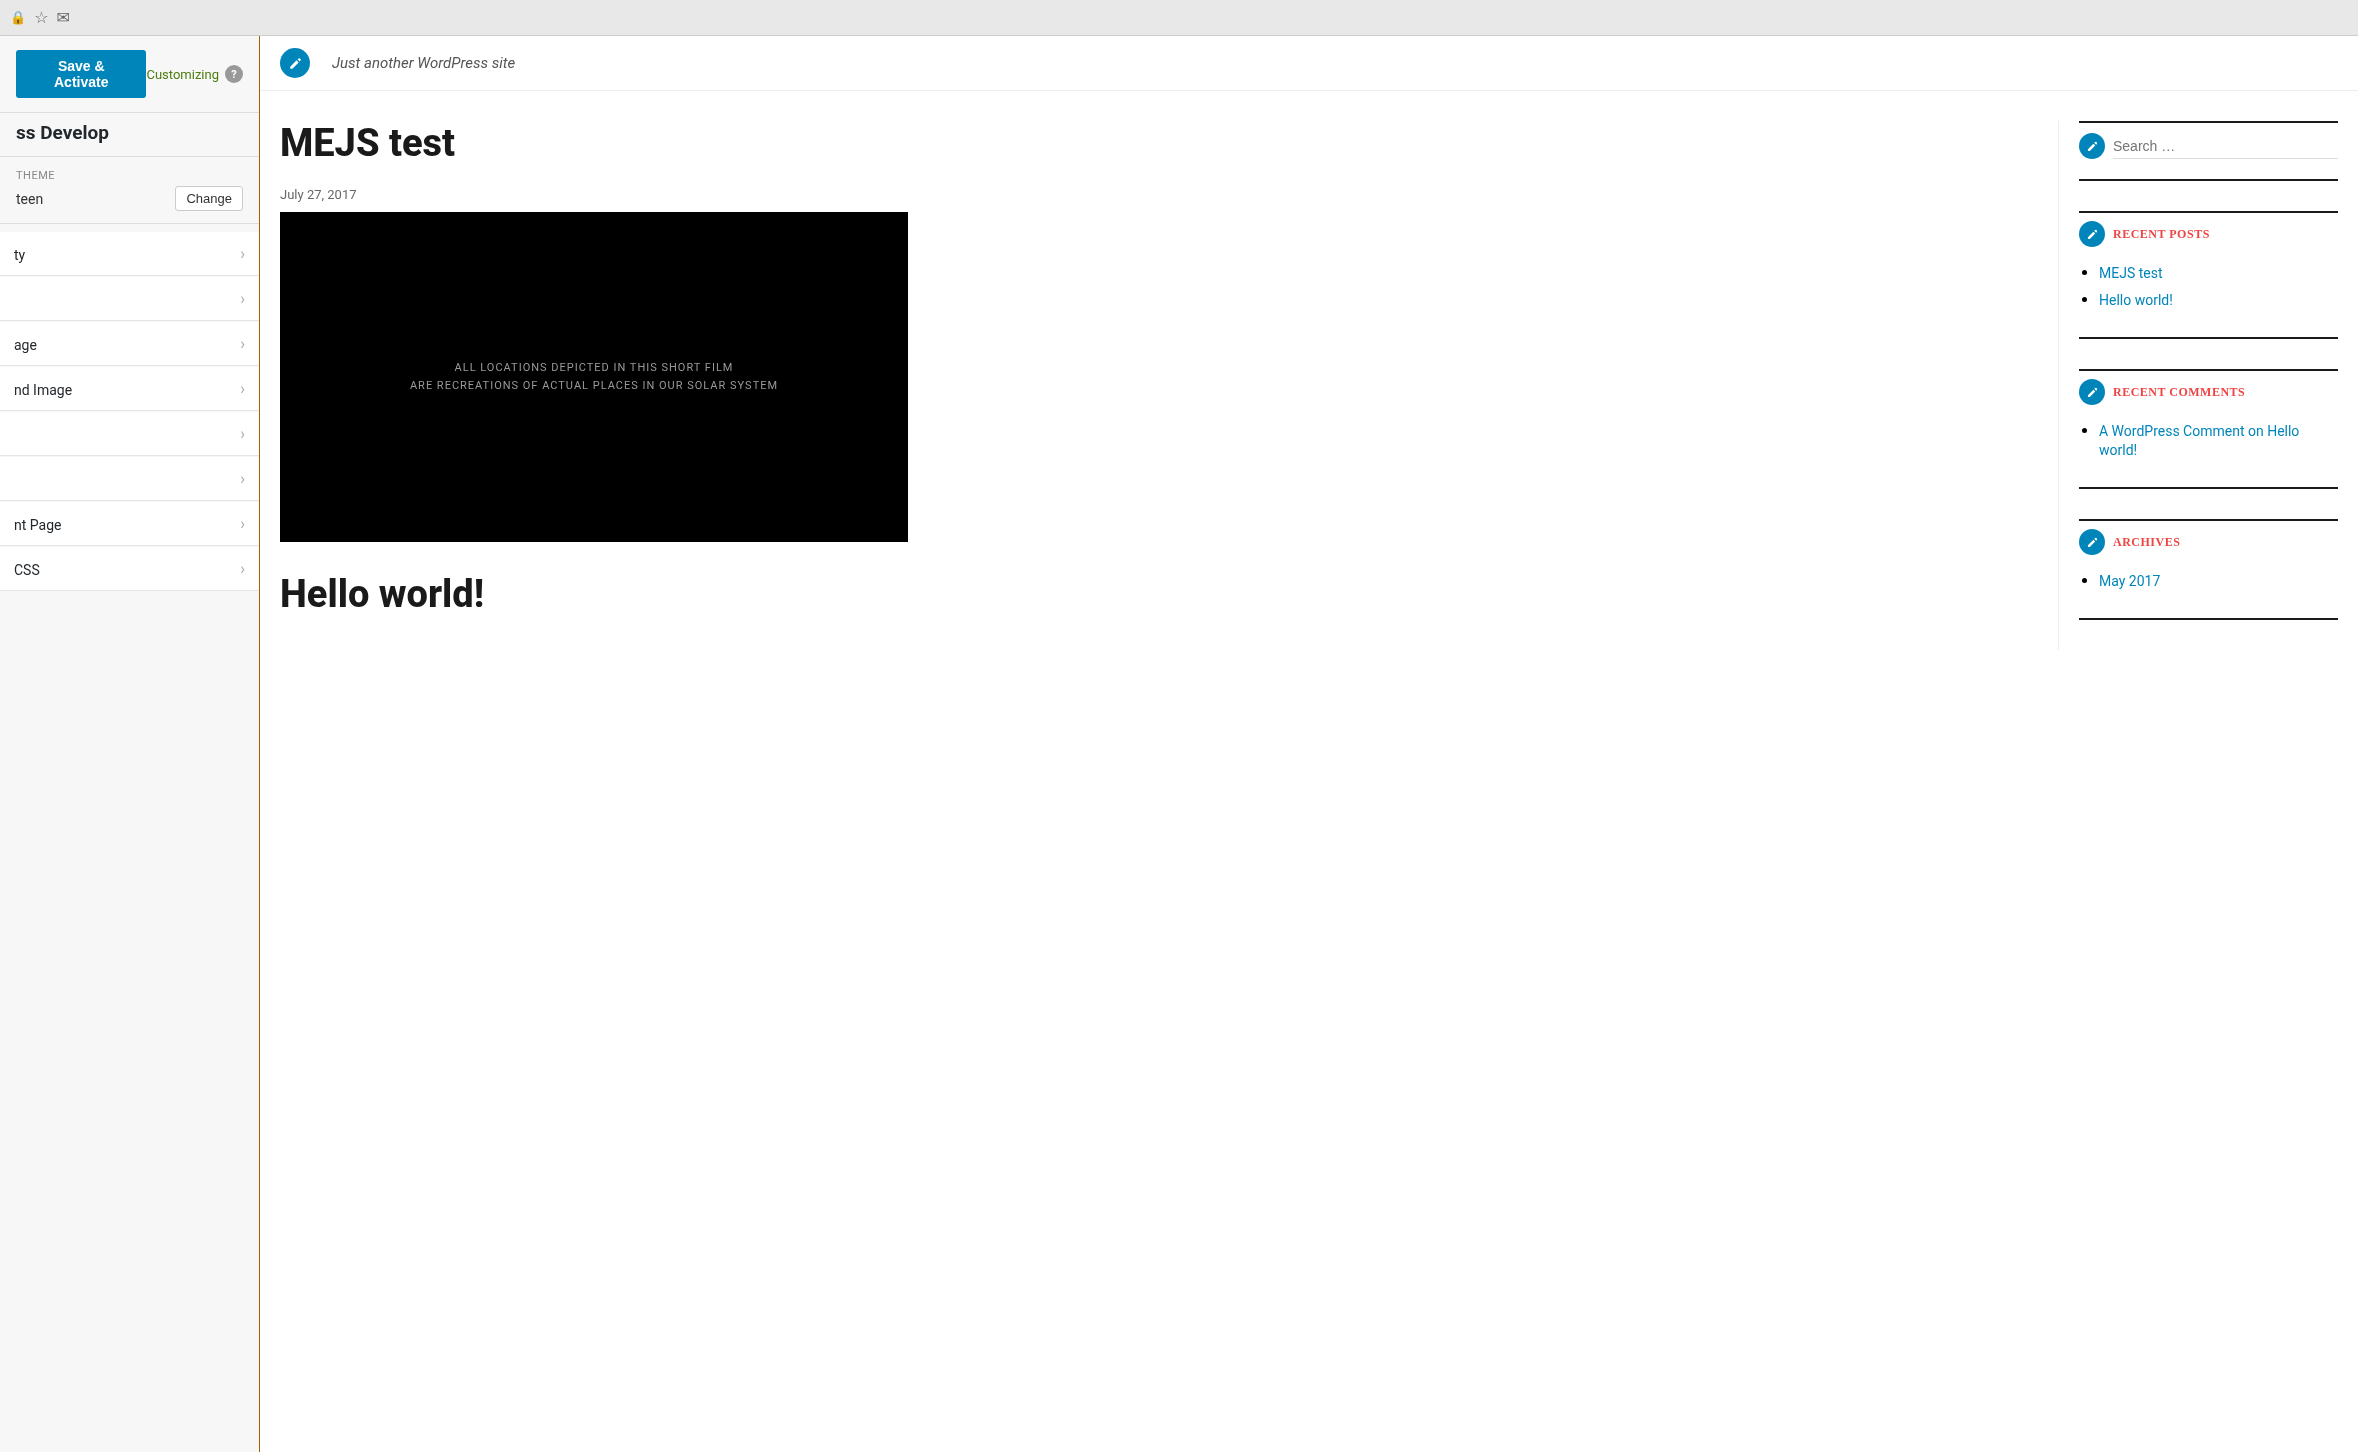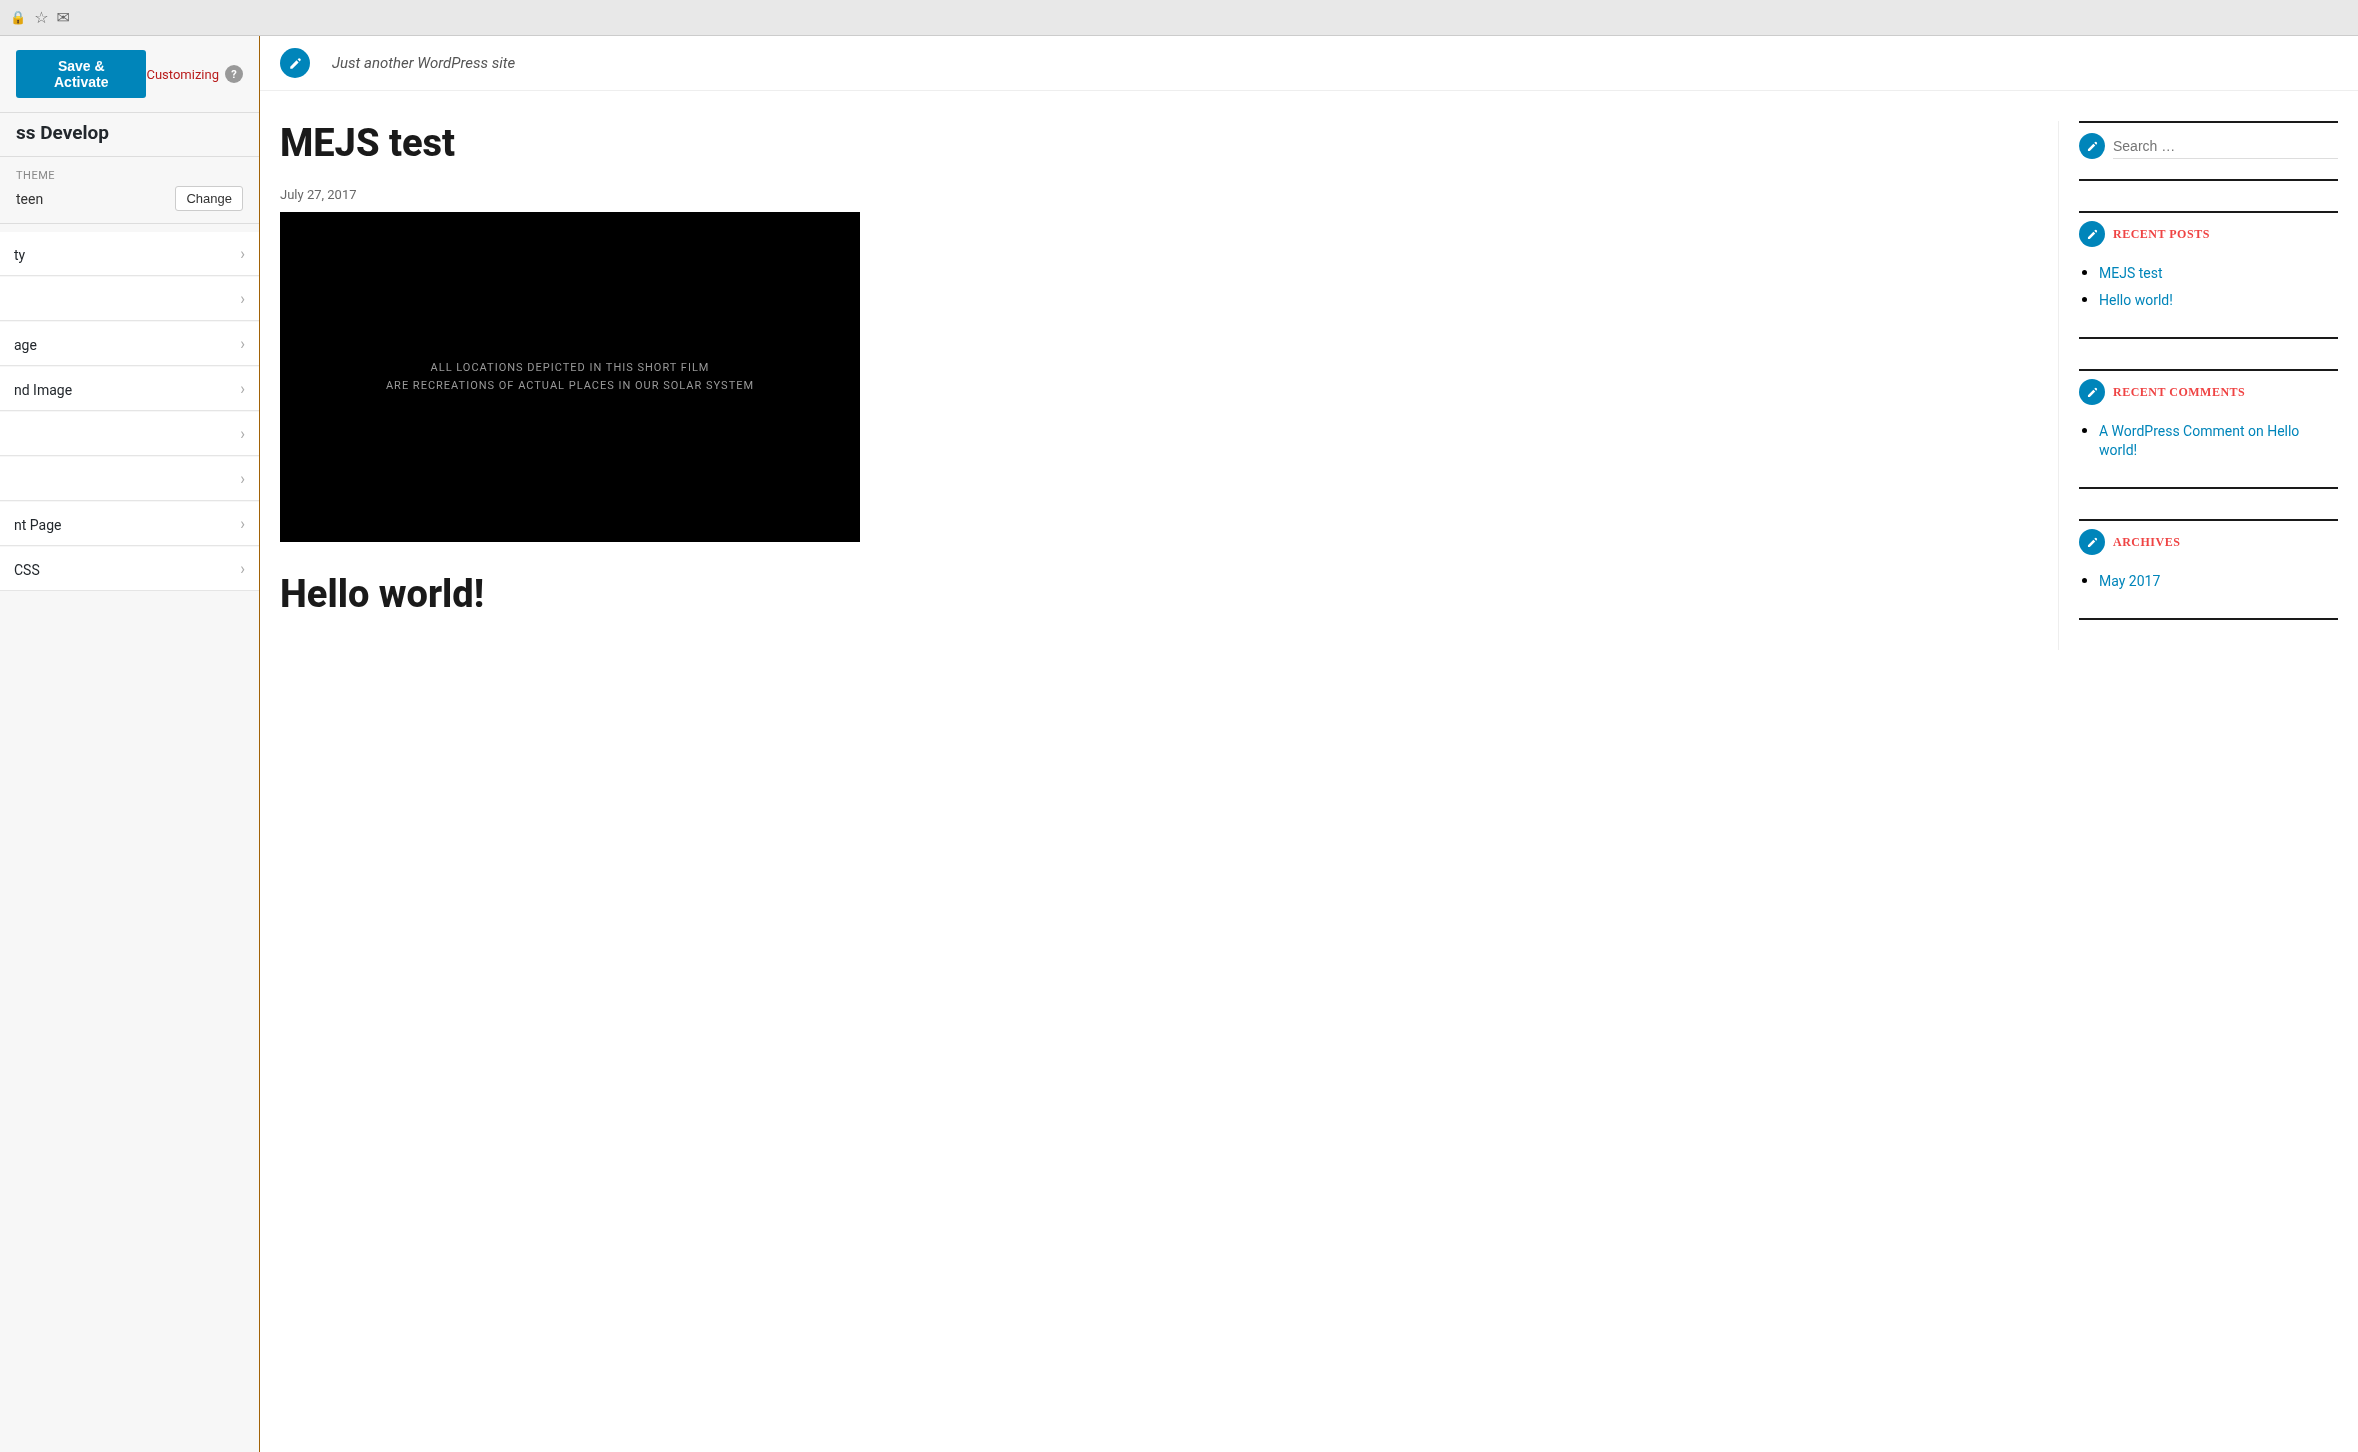--- a/index.html
+++ b/index.html
@@ -77,21 +77,21 @@
     }
 
     .customizing-row {
       display: flex;
       align-items: center;
       gap: 6px;
     }
 
     .customizing-label {
       font-size: 13px;
-      color: #b91c1c;
+      color: #4d7c0f;
     }
 
     .help-icon {
       width: 18px;
       height: 18px;
       border-radius: 50%;
       background: #999;
       color: white;
       font-size: 11px;
       display: flex;
@@ -252,21 +252,21 @@
     .post-comment-link {
       font-size: 13px;
       color: #0085ba;
       text-decoration: none;
       display: block;
       margin-bottom: 20px;
     }
 
     .video-embed {
       background: #000;
-      width: 580px;
+      width: 628px;
       height: 330px;
       display: flex;
       align-items: center;
       justify-content: center;
       margin-bottom: 30px;
     }
 
     .video-text {
       text-align: center;
       color: #999;

